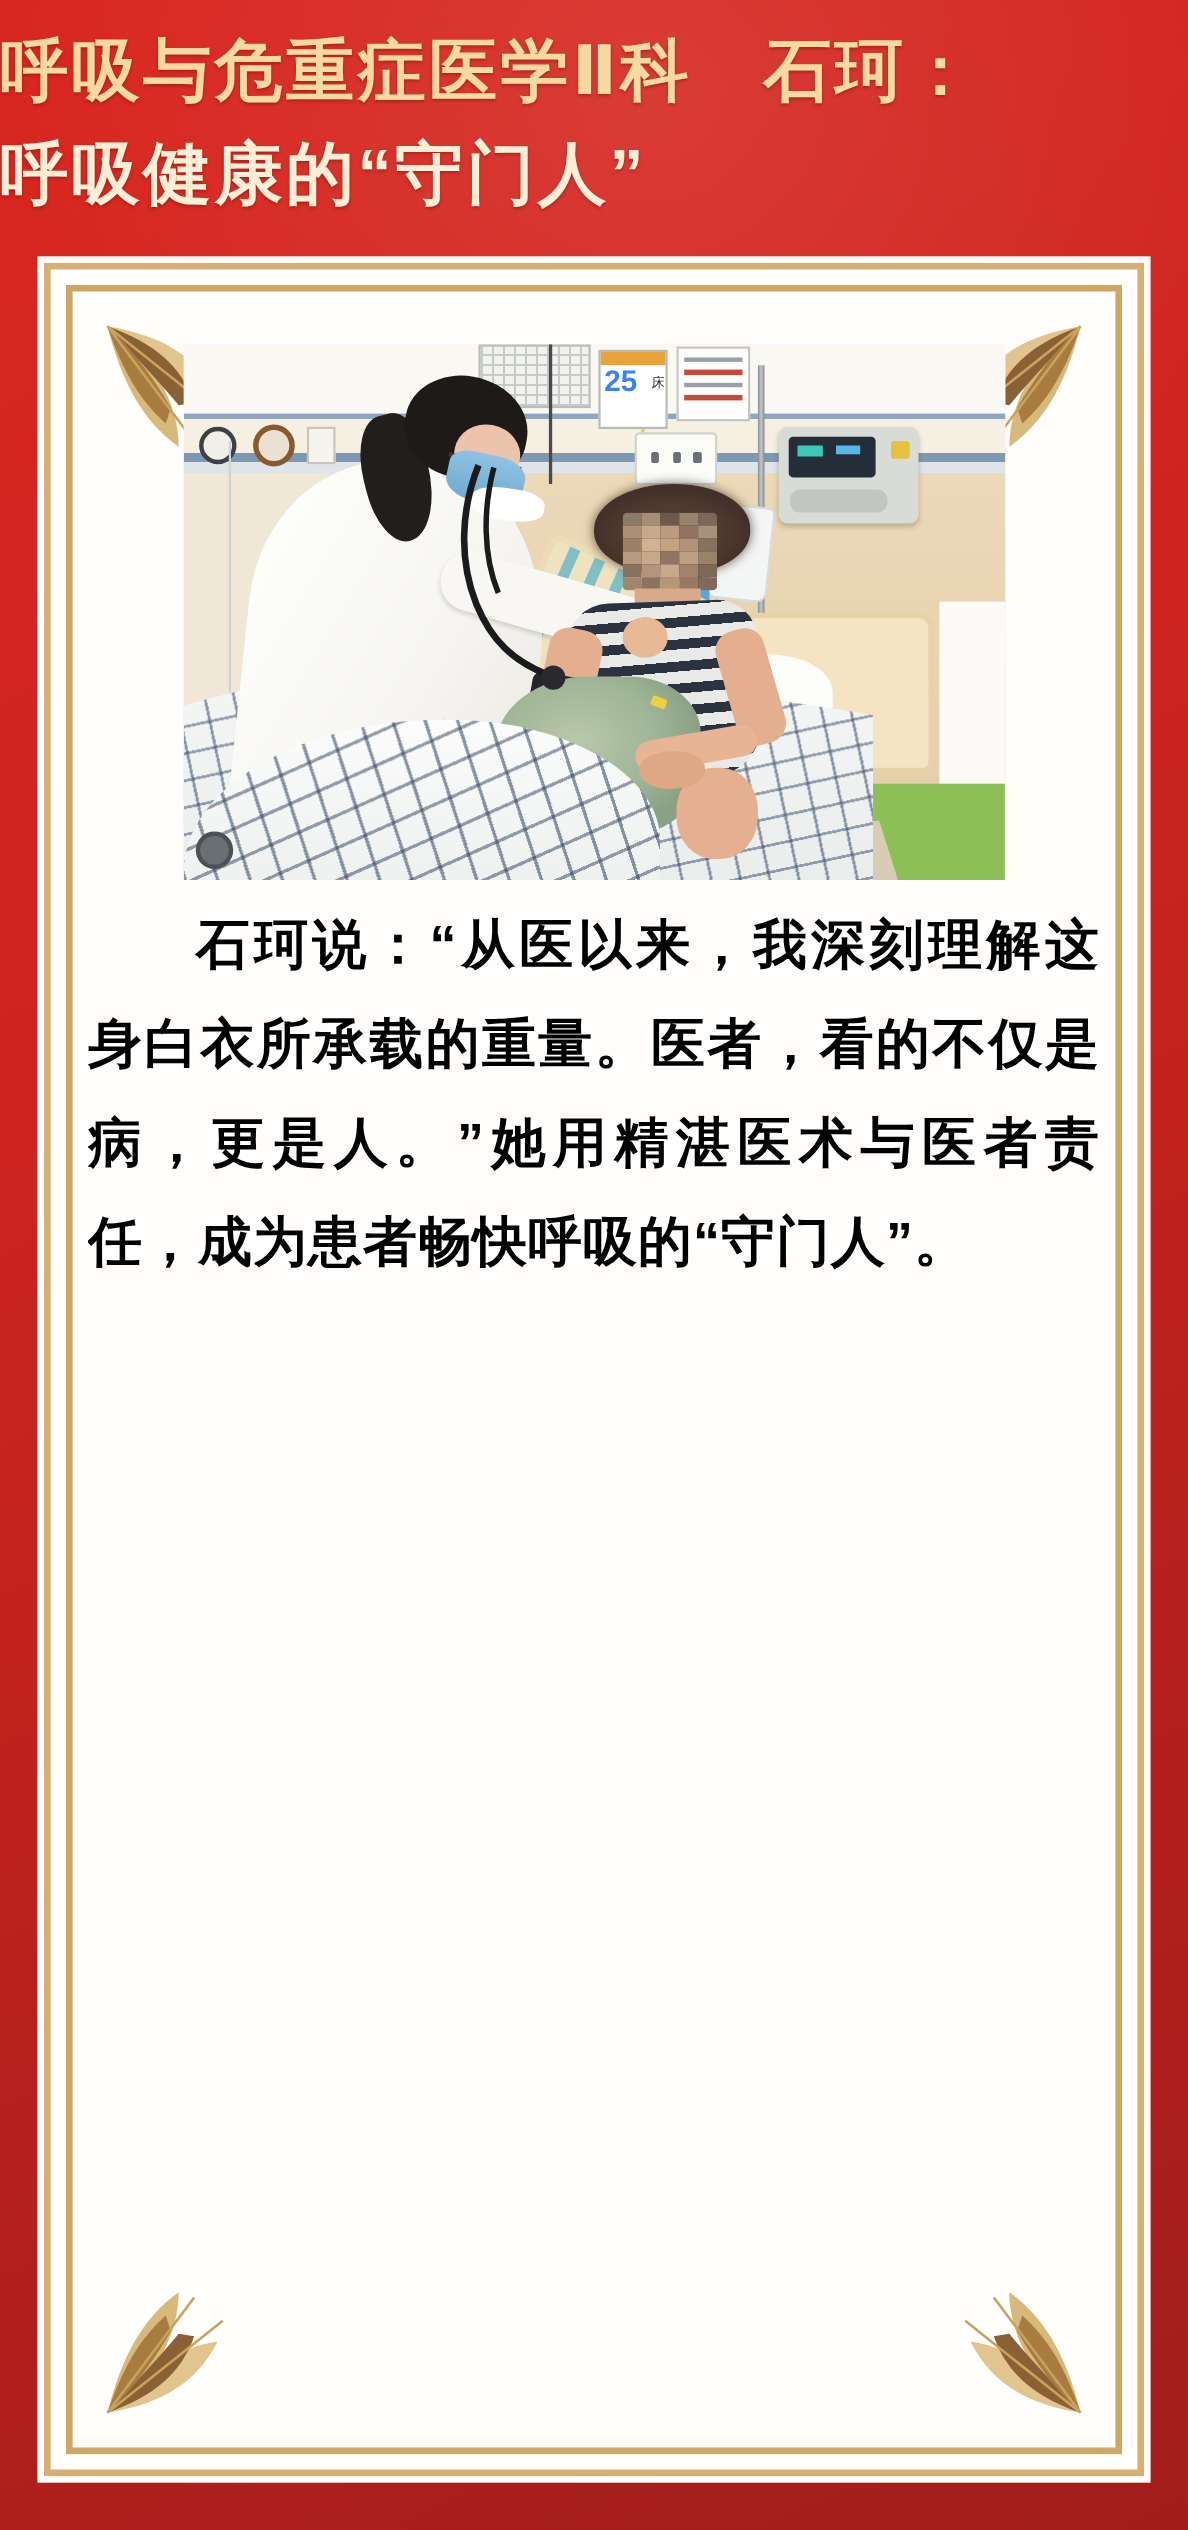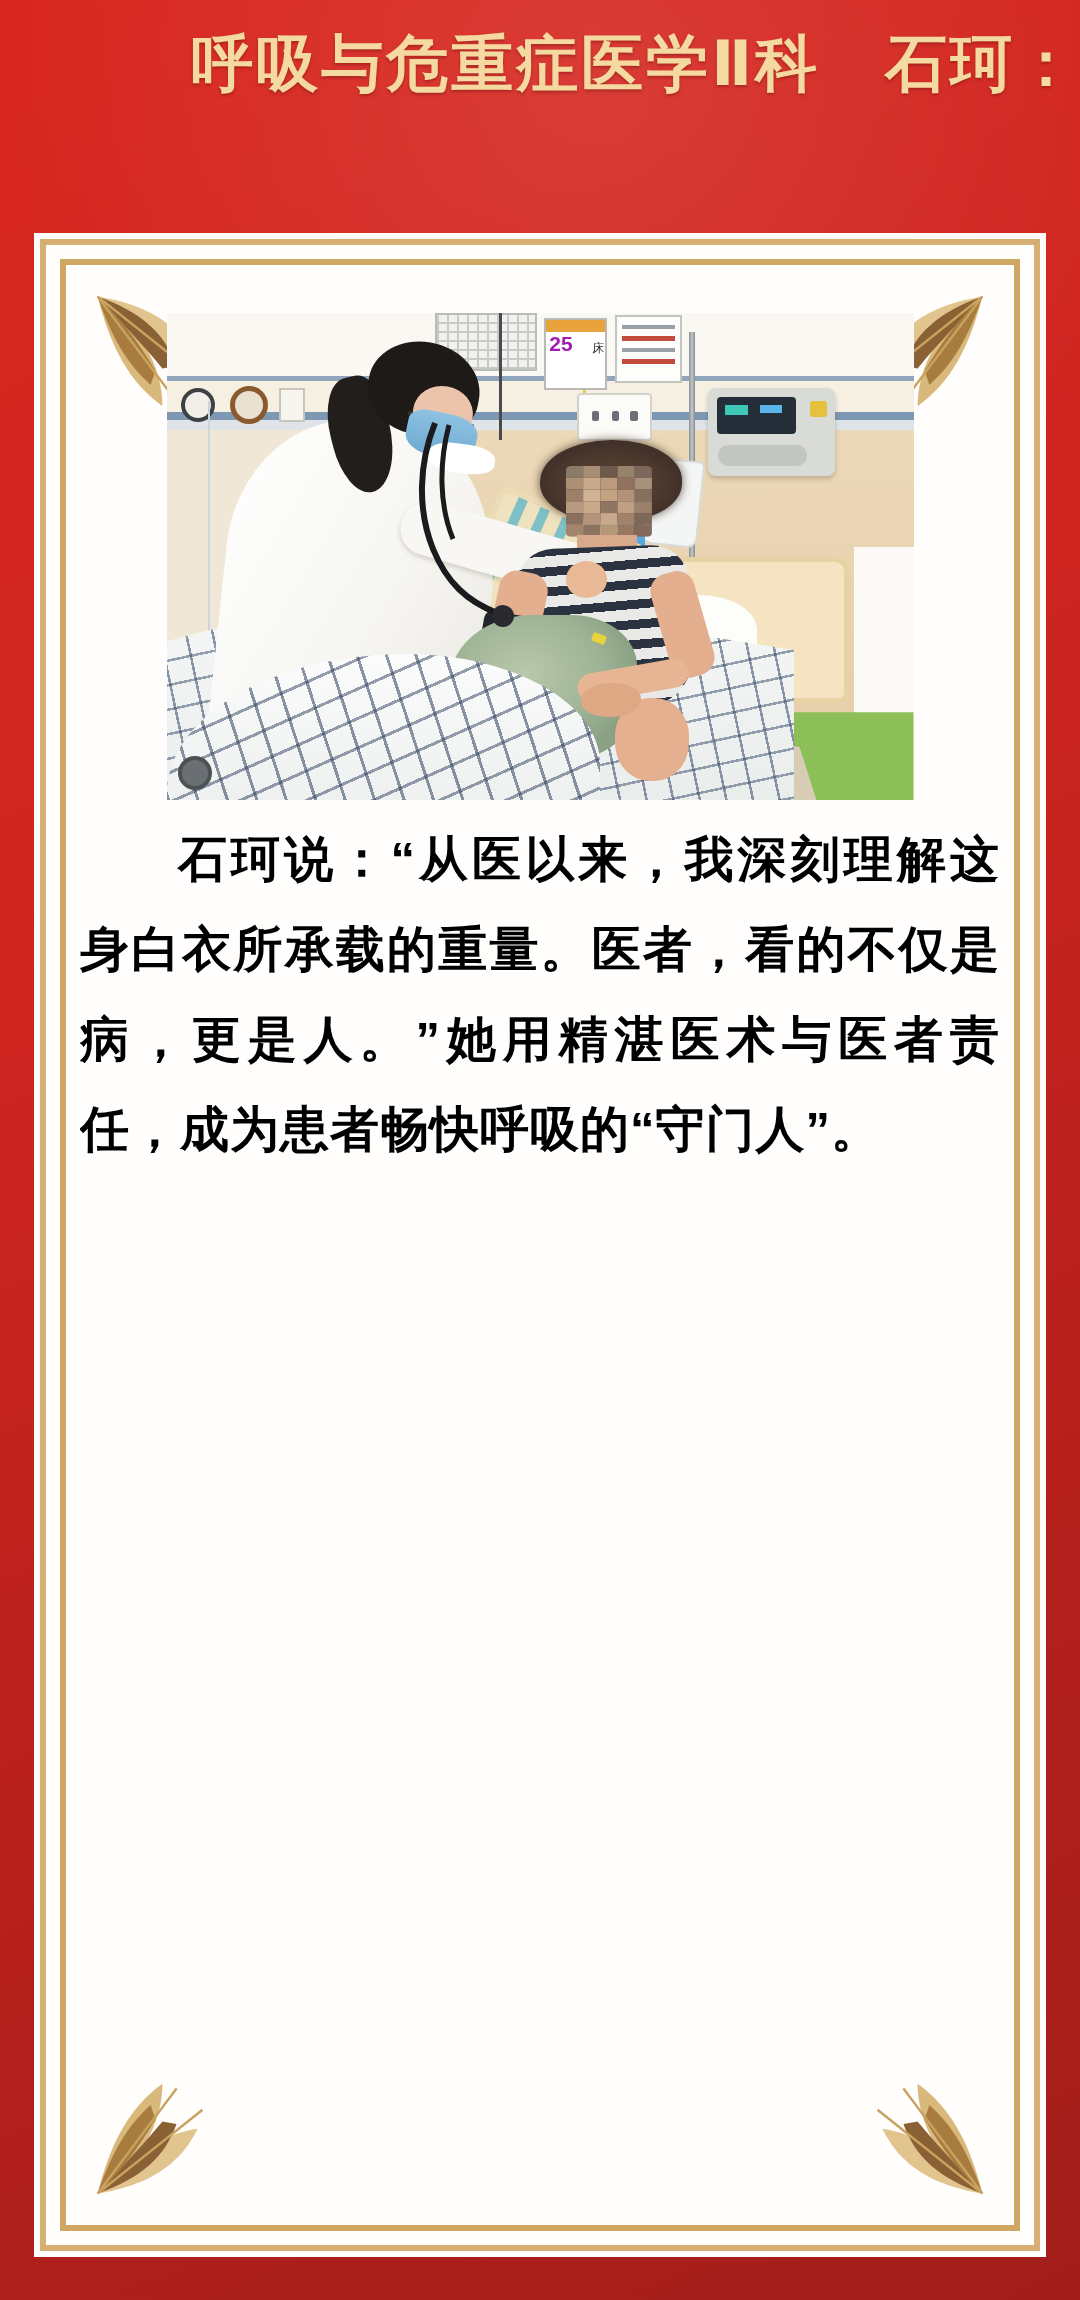--- a/index.html
+++ b/index.html
@@ -8,21 +8,21 @@
     font-family:"Liberation Sans","DejaVu Sans",sans-serif;
   }
   
   .poster-bg{
     position:absolute;inset:0;
     background:
       radial-gradient(90% 40% at 55% 4%, rgba(255,255,255,0.10), rgba(255,255,255,0) 60%),
       linear-gradient(155deg,#d9271f 0%,#cd2420 38%,#bb211d 62%,#a21d1a 100%);
   }
   
-  .title-wrap{position:absolute;left:0;top:0;width:1080px;height:233px;text-align:right;}
+  .title-wrap{position:absolute;left:0;top:0;width:1080px;height:233px;text-align:left;}
   .title-line1{
     position:absolute;left:0;right:0;top:22px;
     font-size:62px;font-weight:bold;letter-spacing:3px;
     color:#f4d9a0;text-shadow:0 2px 3px rgba(90,10,5,.35);
   }
   .title-line2{
     position:absolute;left:0;right:0;top:116px;
     font-size:62px;font-weight:bold;letter-spacing:3px;
     color:#f9eed6;text-shadow:0 2px 3px rgba(90,10,5,.35);
   }
@@ -60,21 +60,21 @@
   .ph-floor-tile{right:13%;bottom:0;width:19%;height:11%;background:#d9ccb4;
     clip-path:polygon(12% 0,88% 0,100% 100%,0 100%);}
   .ph-basket{left:36%;top:0;width:13%;height:11%;background:#f1f2ef;
     background-image:repeating-linear-gradient(90deg,#c7cbc7 0 2px,transparent 2px 10px),
                      repeating-linear-gradient(0deg,#c7cbc7 0 2px,transparent 2px 9px);
     border:2px solid #b9bdb9;}
   .ph-wire-dark{left:44.5%;top:0;width:3px;height:26%;background:#4a4a4c;}
   .ph-wire-yellow{left:56%;top:2%;width:3px;height:22%;background:#e3cd4e;transform:rotate(8deg);}
   .ph-sign25{left:50.5%;top:1%;width:8%;height:14%;background:#fff;border:2px solid #b9b9b6;}
   .ph-sign25 .strip{left:0;top:0;width:100%;height:18%;background:#e8a33c;}
-  .ph-sign25 .num{position:absolute;left:6%;top:20%;width:70%;font-size:21px;font-weight:bold;color:#a21caf;line-height:1;}
+  .ph-sign25 .num{position:absolute;left:6%;top:20%;width:70%;font-size:27px;font-weight:bold;color:#3b82f6;line-height:1;}
   .ph-sign25 .unit{position:absolute;right:2%;top:30%;font-size:12px;color:#333;}
   .ph-infocard{left:60%;top:0.5%;width:8.5%;height:13%;background:#fdfdfc;border:2px solid #c4c4c0;}
   .ph-infocard i{display:block;position:absolute;left:8%;width:84%;height:7%;background:#9aa0a8;}
   .ph-infocard i.r1{top:12%;} .ph-infocard i.r2{top:30%;background:#c24b3e;} .ph-infocard i.r3{top:48%;} .ph-infocard i.r4{top:66%;background:#c24b3e;}
   .ph-socket{left:55%;top:16.5%;width:9.5%;height:9%;background:#fbfbf8;border:2px solid #d4d2cc;border-radius:4px;}
   .ph-socket b{position:absolute;width:10%;height:22%;background:#6b7076;border-radius:2px;}
   .ph-socket b.s1{left:18%;top:36%;} .ph-socket b.s2{left:46%;top:36%;} .ph-socket b.s3{left:72%;top:36%;}
   .ph-gas1{left:2%;top:15.5%;width:26px;height:26px;border-radius:50%;background:#f2efe8;border:4px solid #3c4146;}
   .ph-gas2{left:8.5%;top:15%;width:28px;height:28px;border-radius:50%;background:#e9e2d2;border:5px solid #8a5a2e;}
   .ph-switch{left:15%;top:15.5%;width:22px;height:30px;background:#f6f4ee;border:2px solid #c9c5ba;}
@@ -142,20 +142,21 @@
   .ph-wheel{left:1.5%;bottom:2%;width:26px;height:26px;border-radius:50%;background:#6a6f73;border:4px solid #4c5154;}
   .ph-steth{left:0;top:0;width:100%;height:100%;}
 </style>
 </head>
 <body>
 
 <div class="poster-bg"></div>
 
 <div class="title-wrap">
   <div class="title-line1">呼吸与危重症医学Ⅱ科　石珂：</div>
+  <div class="title-line2">呼吸健康的“守门人”</div>
 </div>
 
 <div class="card">
   <div class="card-outer-line"></div>
   <div class="card-inner-line">
 
     <svg class="ornament orn-tl" viewBox="0 0 100 112">
       <path d="M3,3 C45,10 72,26 88,58 C58,54 26,34 3,3 Z" fill="#e5c globally" opacity="0"></path>
       <path d="M3,3 C45,10 72,26 88,58 C58,54 26,34 3,3 Z" fill="#e3c globally" opacity="0"></path>
       <path d="M3,3 C45,10 72,26 88,58 C58,54 26,34 3,3 Z" fill="#e2c48f"></path>

